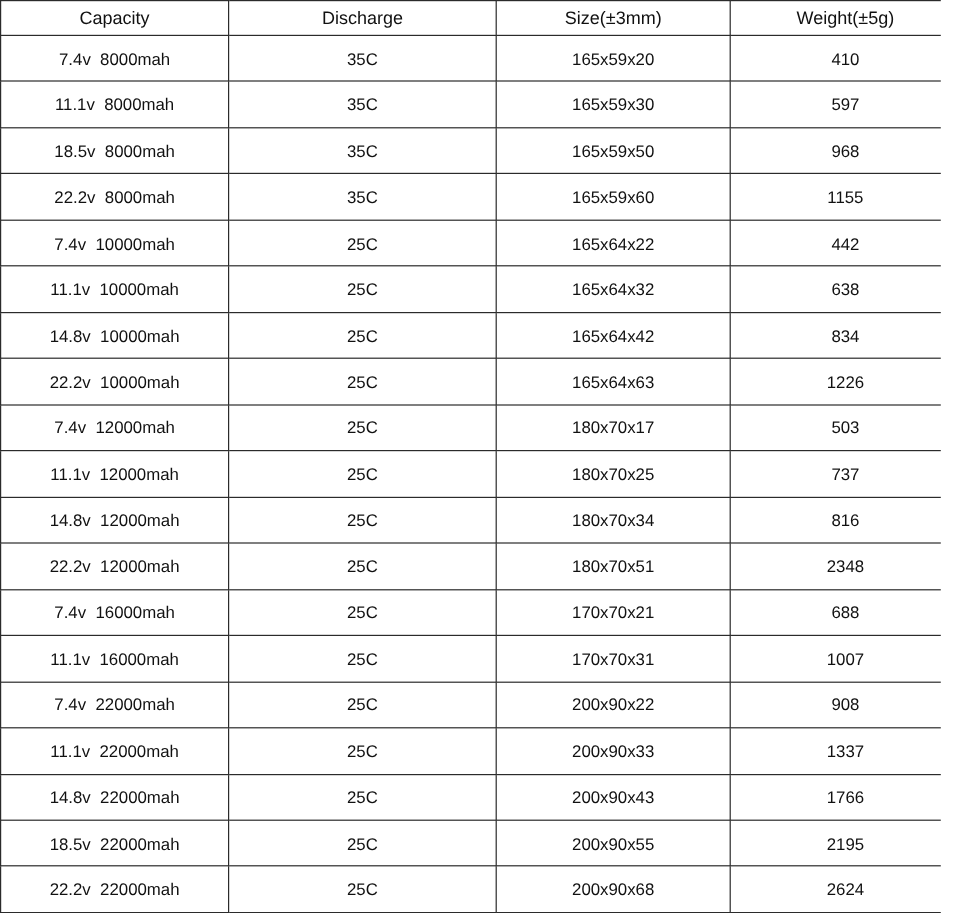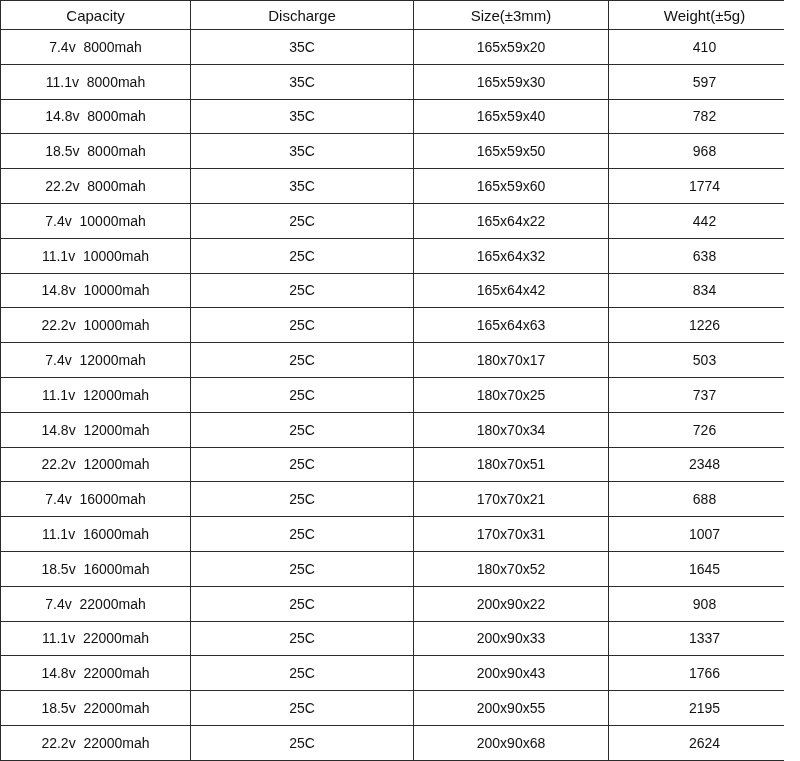--- a/index.html
+++ b/index.html
@@ -80,36 +80,30 @@
           <td class="c2">165x59x20</td>
           <td class="c3">410</td>
         </tr>
         <tr>
           <td class="c0">11.1v  8000mah</td>
           <td class="c1">35C</td>
           <td class="c2">165x59x30</td>
           <td class="c3">597</td>
         </tr>
         <tr>
-          <td class="c0">14.8v  8000mah</td>
-          <td class="c1">35C</td>
-          <td class="c2">165x59x40</td>
-          <td class="c3">782</td>
-        </tr>
-        <tr>
           <td class="c0">18.5v  8000mah</td>
           <td class="c1">35C</td>
           <td class="c2">165x59x50</td>
           <td class="c3">968</td>
         </tr>
         <tr>
           <td class="c0">22.2v  8000mah</td>
           <td class="c1">35C</td>
           <td class="c2">165x59x60</td>
-          <td class="c3">1774</td>
+          <td class="c3">1155</td>
         </tr>
         <tr>
           <td class="c0">7.4v  10000mah</td>
           <td class="c1">25C</td>
           <td class="c2">165x64x22</td>
           <td class="c3">442</td>
         </tr>
         <tr>
           <td class="c0">11.1v  10000mah</td>
           <td class="c1">25C</td>
@@ -137,45 +131,39 @@
         <tr>
           <td class="c0">11.1v  12000mah</td>
           <td class="c1">25C</td>
           <td class="c2">180x70x25</td>
           <td class="c3">737</td>
         </tr>
         <tr>
           <td class="c0">14.8v  12000mah</td>
           <td class="c1">25C</td>
           <td class="c2">180x70x34</td>
-          <td class="c3">726</td>
+          <td class="c3">816</td>
         </tr>
         <tr>
           <td class="c0">22.2v  12000mah</td>
           <td class="c1">25C</td>
           <td class="c2">180x70x51</td>
           <td class="c3">2348</td>
         </tr>
         <tr>
           <td class="c0">7.4v  16000mah</td>
           <td class="c1">25C</td>
           <td class="c2">170x70x21</td>
           <td class="c3">688</td>
         </tr>
         <tr>
           <td class="c0">11.1v  16000mah</td>
           <td class="c1">25C</td>
           <td class="c2">170x70x31</td>
           <td class="c3">1007</td>
-        </tr>
-        <tr>
-          <td class="c0">18.5v  16000mah</td>
-          <td class="c1">25C</td>
-          <td class="c2">180x70x52</td>
-          <td class="c3">1645</td>
         </tr>
         <tr>
           <td class="c0">7.4v  22000mah</td>
           <td class="c1">25C</td>
           <td class="c2">200x90x22</td>
           <td class="c3">908</td>
         </tr>
         <tr>
           <td class="c0">11.1v  22000mah</td>
           <td class="c1">25C</td>

